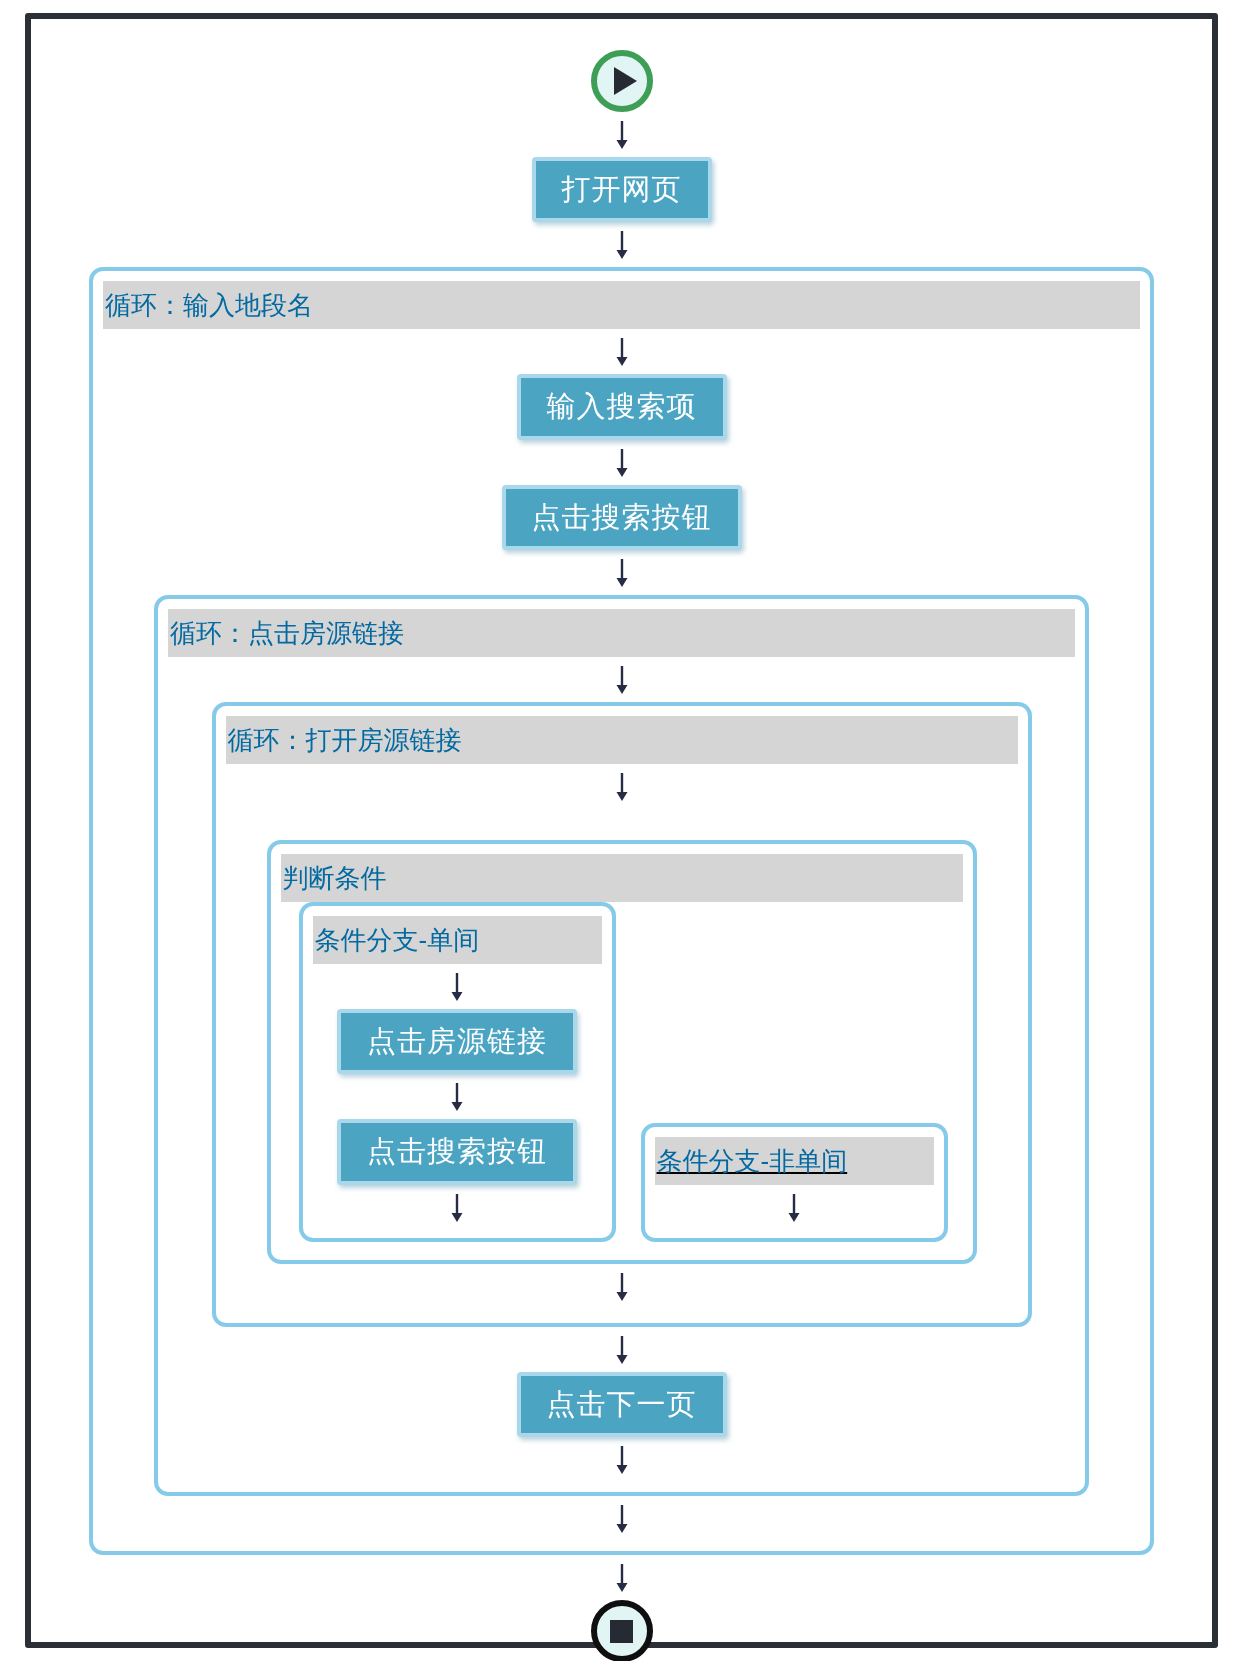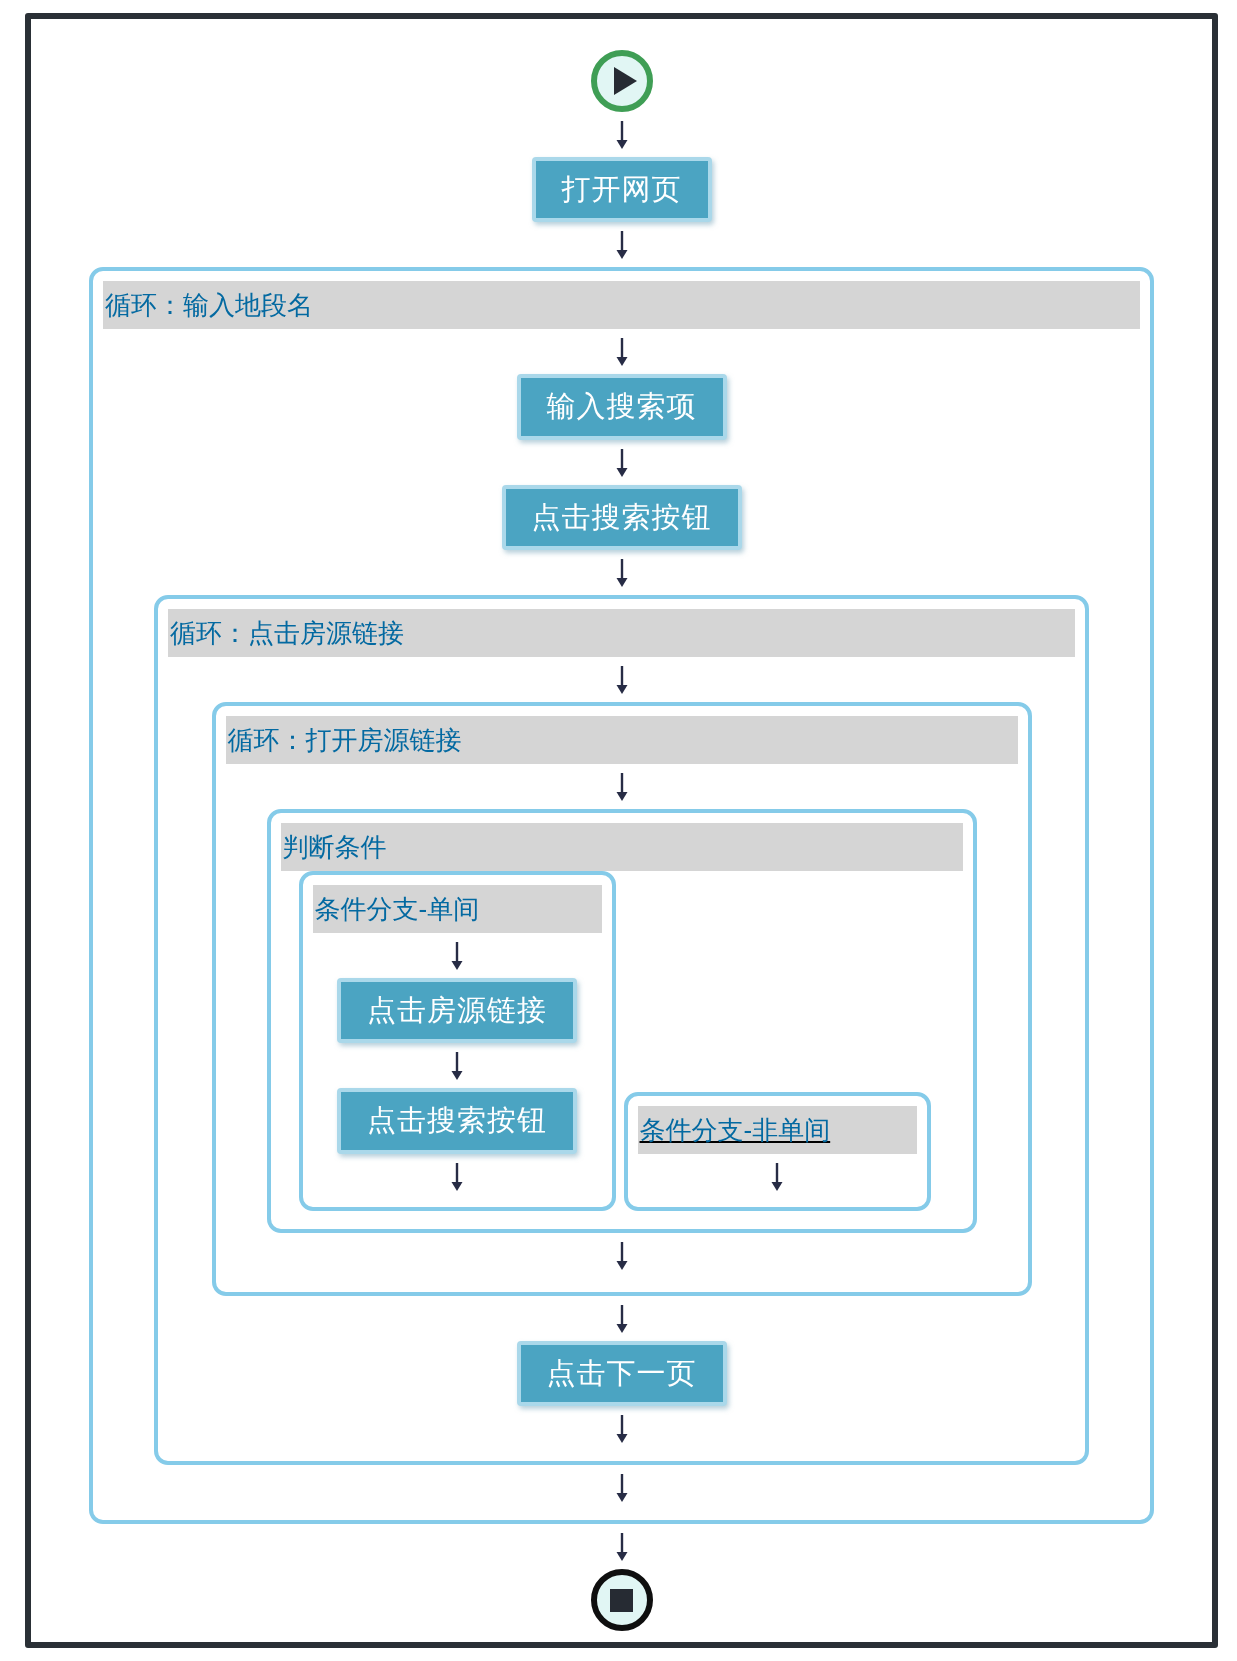--- a/index.html
+++ b/index.html
@@ -55,27 +55,27 @@
     font-size:26px;color:#0369a1;
     align-self:stretch;
     margin:10px 10px 0 10px;
     padding-left:2px;
     text-align:left;white-space:nowrap;overflow:hidden;
     box-sizing:border-box;cursor:pointer;
   }
   #loop1{width:1065px;padding-bottom:10px;}
   #loop2{width:935px;padding-bottom:10px;}
   #loop3{width:820px;padding-bottom:14px;}
-  #cond{width:710px;}
+  #cond{width:710px;margin-top:31px;}
   #branch1{width:317px;padding-bottom:8px;}
   #branch2{width:307px;padding-bottom:8px;text-decoration:underline;}
   .branch-row{
     align-self:stretch;
     display:flex;align-items:flex-end;justify-content:flex-start;
-    gap:8px;
+    gap:25px;
     padding:0 20px 18px 28px;
     box-sizing:border-box;
   }
 </style>
 </head>
 <body>
 
 <div class="page">
   <div class="frame">
 

